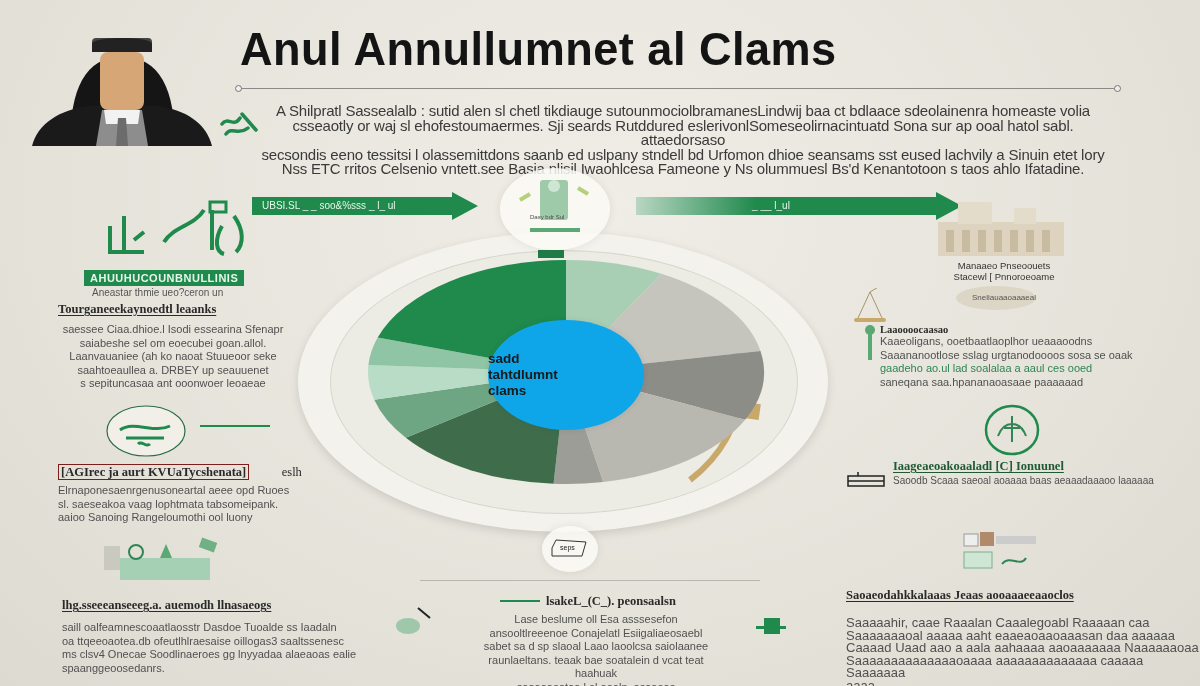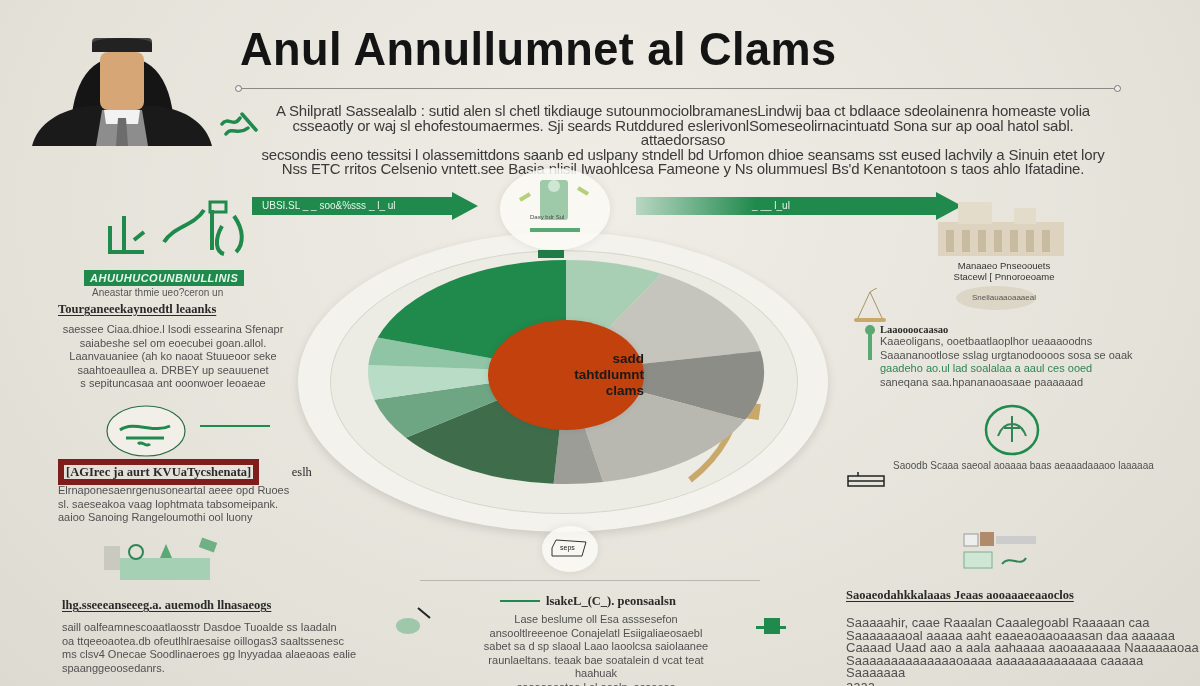--- a/index.html
+++ b/index.html
@@ -6,25 +6,25 @@
   body{width:1200px;height:686px;overflow:hidden;background:#e6e4dc;font-family:"Liberation Sans",sans-serif;color:#333;position:relative;}
   .bg{position:absolute;inset:0;background:radial-gradient(ellipse at 50% 30%,#efede6 0%,#e5e3da 60%,#dcdad1 100%);}
   .abs{position:absolute;}
   .title{left:240px;top:22px;width:900px;font-family:"Liberation Sans",sans-serif;font-weight:bold;font-size:46px;letter-spacing:0.5px;color:#141414;transform:scaleX(0.98);transform-origin:left;}
   .title-rule{left:238px;top:88px;width:880px;height:1px;background:#8a8a86;}
   .title-rule::before,.title-rule::after{content:"";position:absolute;top:-3px;width:5px;height:5px;border:1px solid #777;border-radius:50%;background:#eee;}
   .title-rule::before{left:-3px}.title-rule::after{right:-3px}
   .intro{left:258px;top:104px;width:850px;font-size:15px;line-height:14.5px;text-align:center;color:#3a3a3a;letter-spacing:-0.2px;}
   .sec-title{font-weight:bold;font-size:12.5px;color:#2a2a2a;text-decoration:underline;text-underline-offset:2px;white-space:nowrap;font-family:Liberation Serif, serif;}
   .sec-body{font-size:11px;line-height:13.5px;color:#505050;}
-  .green-banner{background:#1f8a4c;color:#e8f5ec;font-weight:bold;font-size:11px;padding:2px 6px;letter-spacing:0.5px;font-style:italic;}
+  .green-banner{background:#1f8a4c;color:#e8f5ec;font-weight:bold;font-size:11px;padding:2px 6px;letter-spacing:0.5px;}
   .arrow-bar{height:18px;background:#1f8a4c;color:#e8f5ec;font-size:10px;line-height:18px;padding-left:10px;}
   .arrow-head{width:0;height:0;border-top:14px solid transparent;border-bottom:14px solid transparent;border-left:26px solid #1f8a4c;}
   .ring{border-radius:50%;}
-  .center-label{left:488px;top:320px;width:156px;height:110px;border-radius:50%;background:#c2410c;box-shadow:0 0 6px rgba(0,0,0,0.08);display:flex;flex-direction:column;align-items:flex-end;justify-content:center;font-weight:bold;color:#1a1a1a;font-size:13.5px;line-height:16px;}
+  .center-label{left:488px;top:320px;width:156px;height:110px;border-radius:50%;background:#0ea5e9;box-shadow:0 0 6px rgba(0,0,0,0.08);display:flex;flex-direction:column;align-items:flex-start;justify-content:center;font-weight:bold;color:#1a1a1a;font-size:13.5px;line-height:16px;}
   .bubble{border-radius:50%;background:rgba(250,250,246,0.85);box-shadow:0 0 10px rgba(0,0,0,0.08);}
 </style>
 </head>
 <body>
 
 <div class="bg"></div>
 
 <svg class="abs" style="left:30px;top:28px" width="185" height="120" viewBox="0 0 185 120">
   <path d="M40 118 C40 60,55 30,92 28 C130 30,145 60,145 118 Z" fill="#151515"></path>
   <path d="M2 118 C8 95,30 82,58 78 L128 78 C156 82,176 95,182 118 Z" fill="#1a1a1a"></path>
@@ -119,21 +119,21 @@
     <div>s sepituncasaa ant ooonwoer leoaeae</div>
   </div>
 </div>
 
 <svg class="abs" style="left:104px;top:404px" width="84" height="54" viewBox="0 0 84 54">
   <ellipse cx="42" cy="27" rx="39" ry="25" fill="#f1efe8" stroke="#2a6d45" stroke-width="1.2"></ellipse>
   <path d="M16 26 C30 16,50 30,66 22 M22 34 L60 34 M34 40 C38 36,42 44,46 40" stroke="#1f8a4c" stroke-width="3" fill="none"></path>
 </svg>
 <div class="abs" style="left:200px;top:425px;width:70px;height:2px;background:#1f8a4c"></div>
 <div class="abs" style="left:58px;top:462px">
-  <span class="sec-title" style="border:6px solid #7f1d1d;text-decoration:none;padding:0 2px">[AGIrec ja aurt KVUaTycshenata]</span>
+  <span class="sec-title" style="border:1px solid #7f1d1d;text-decoration:none;padding:0 2px">[AGIrec ja aurt KVUaTycshenata]</span>
   <span class="sec-title" style="text-decoration:none;margin-left:28px;font-weight:normal">eslh</span>
   <div class="sec-body" style="margin-top:4px">
     <div>Elrnaponesaenrgenusoneartal aeee opd Ruoes</div>
     <div>sl. saeseakoa vaag lophtmata tabsomeipank.</div>
     <div>aaioo Sanoing Rangeloumothi ool luony</div>
   </div>
 </div>
 
 <svg class="abs" style="left:100px;top:536px" width="130" height="50" viewBox="0 0 130 50">
   <rect x="20" y="22" width="90" height="22" fill="#a6d0b3"></rect>
@@ -216,20 +216,21 @@
 
 <svg class="abs" style="left:982px;top:402px" width="60" height="56" viewBox="0 0 60 56">
   <ellipse cx="30" cy="28" rx="26" ry="24" fill="none" stroke="#1f8a4c" stroke-width="2.5"></ellipse>
   <path d="M16 34 C22 18,38 18,44 34 M22 26 L38 26 M30 14 L30 40" stroke="#2f8556" stroke-width="2" fill="none"></path>
 </svg>
 <svg class="abs" style="left:846px;top:470px" width="40" height="20" viewBox="0 0 40 20">
   <rect x="2" y="6" width="36" height="10" fill="none" stroke="#222" stroke-width="1.5"></rect>
   <path d="M2 11 L38 11 M12 2 L12 6" stroke="#222" stroke-width="1.5"></path>
 </svg>
 <div class="abs" style="left:893px;top:459px">
+  <div class="sec-title" style="color:#1f5a35">Iaageaeoakoaaladl [C] Ionuunel</div>
   <div class="sec-body" style="font-size:10px">Saoodb Scaaa saeoal aoaaaa baas aeaaadaaaoo laaaaaa</div>
 </div>
 
 <svg class="abs" style="left:950px;top:524px" width="100" height="50" viewBox="0 0 100 50">
   <rect x="14" y="10" width="14" height="12" fill="#eee" stroke="#999"></rect>
   <rect x="30" y="8" width="14" height="14" fill="#b08a6a"></rect>
   <rect x="46" y="12" width="40" height="8" fill="#ccc"></rect>
   <rect x="14" y="28" width="28" height="16" fill="#cfe6d5" stroke="#7ab08d"></rect>
   <path d="M52 40 C60 30,70 44,76 34" stroke="#2f8556" stroke-width="2" fill="none"></path>
 </svg>

